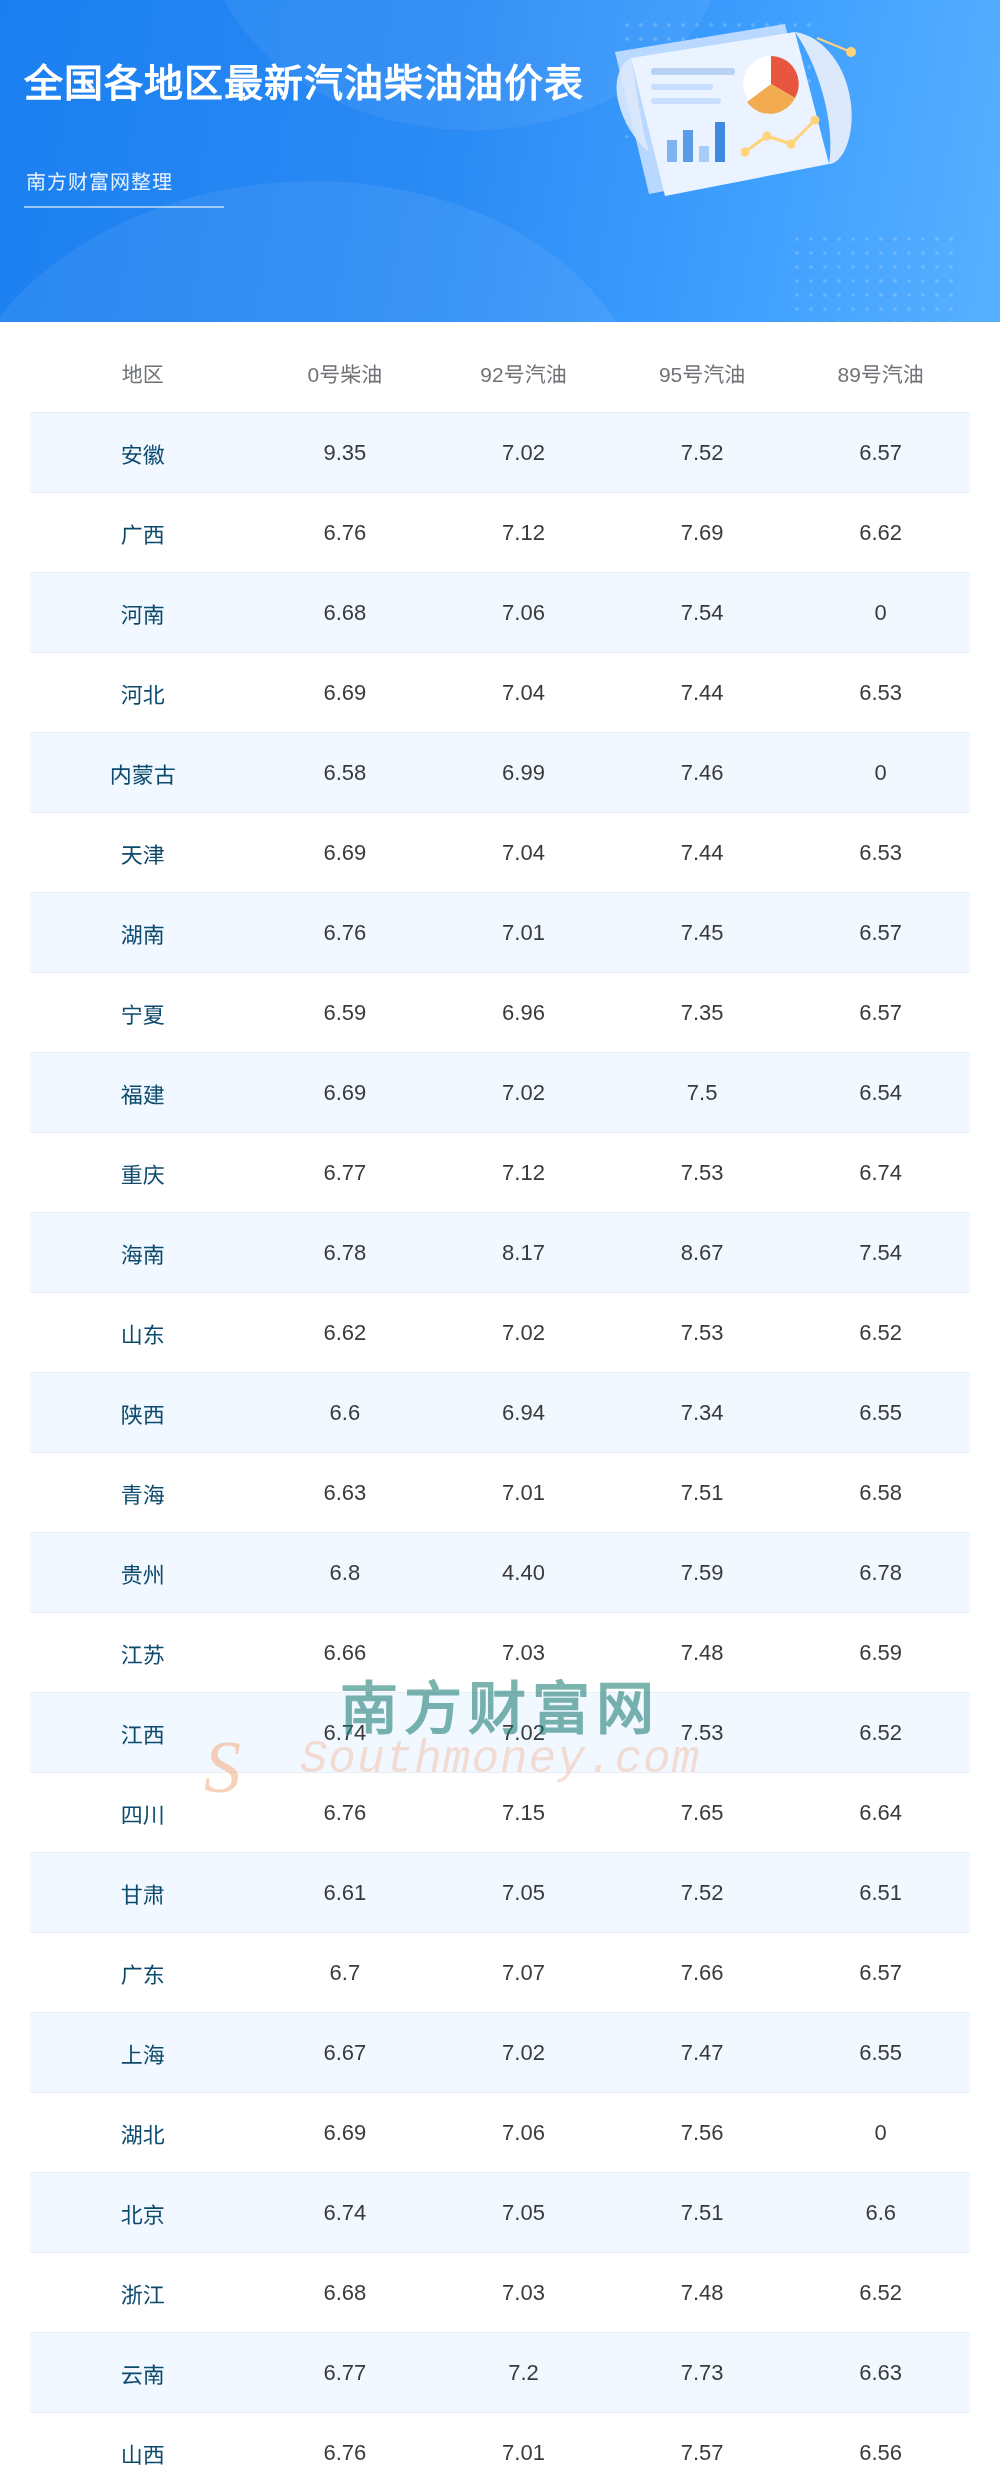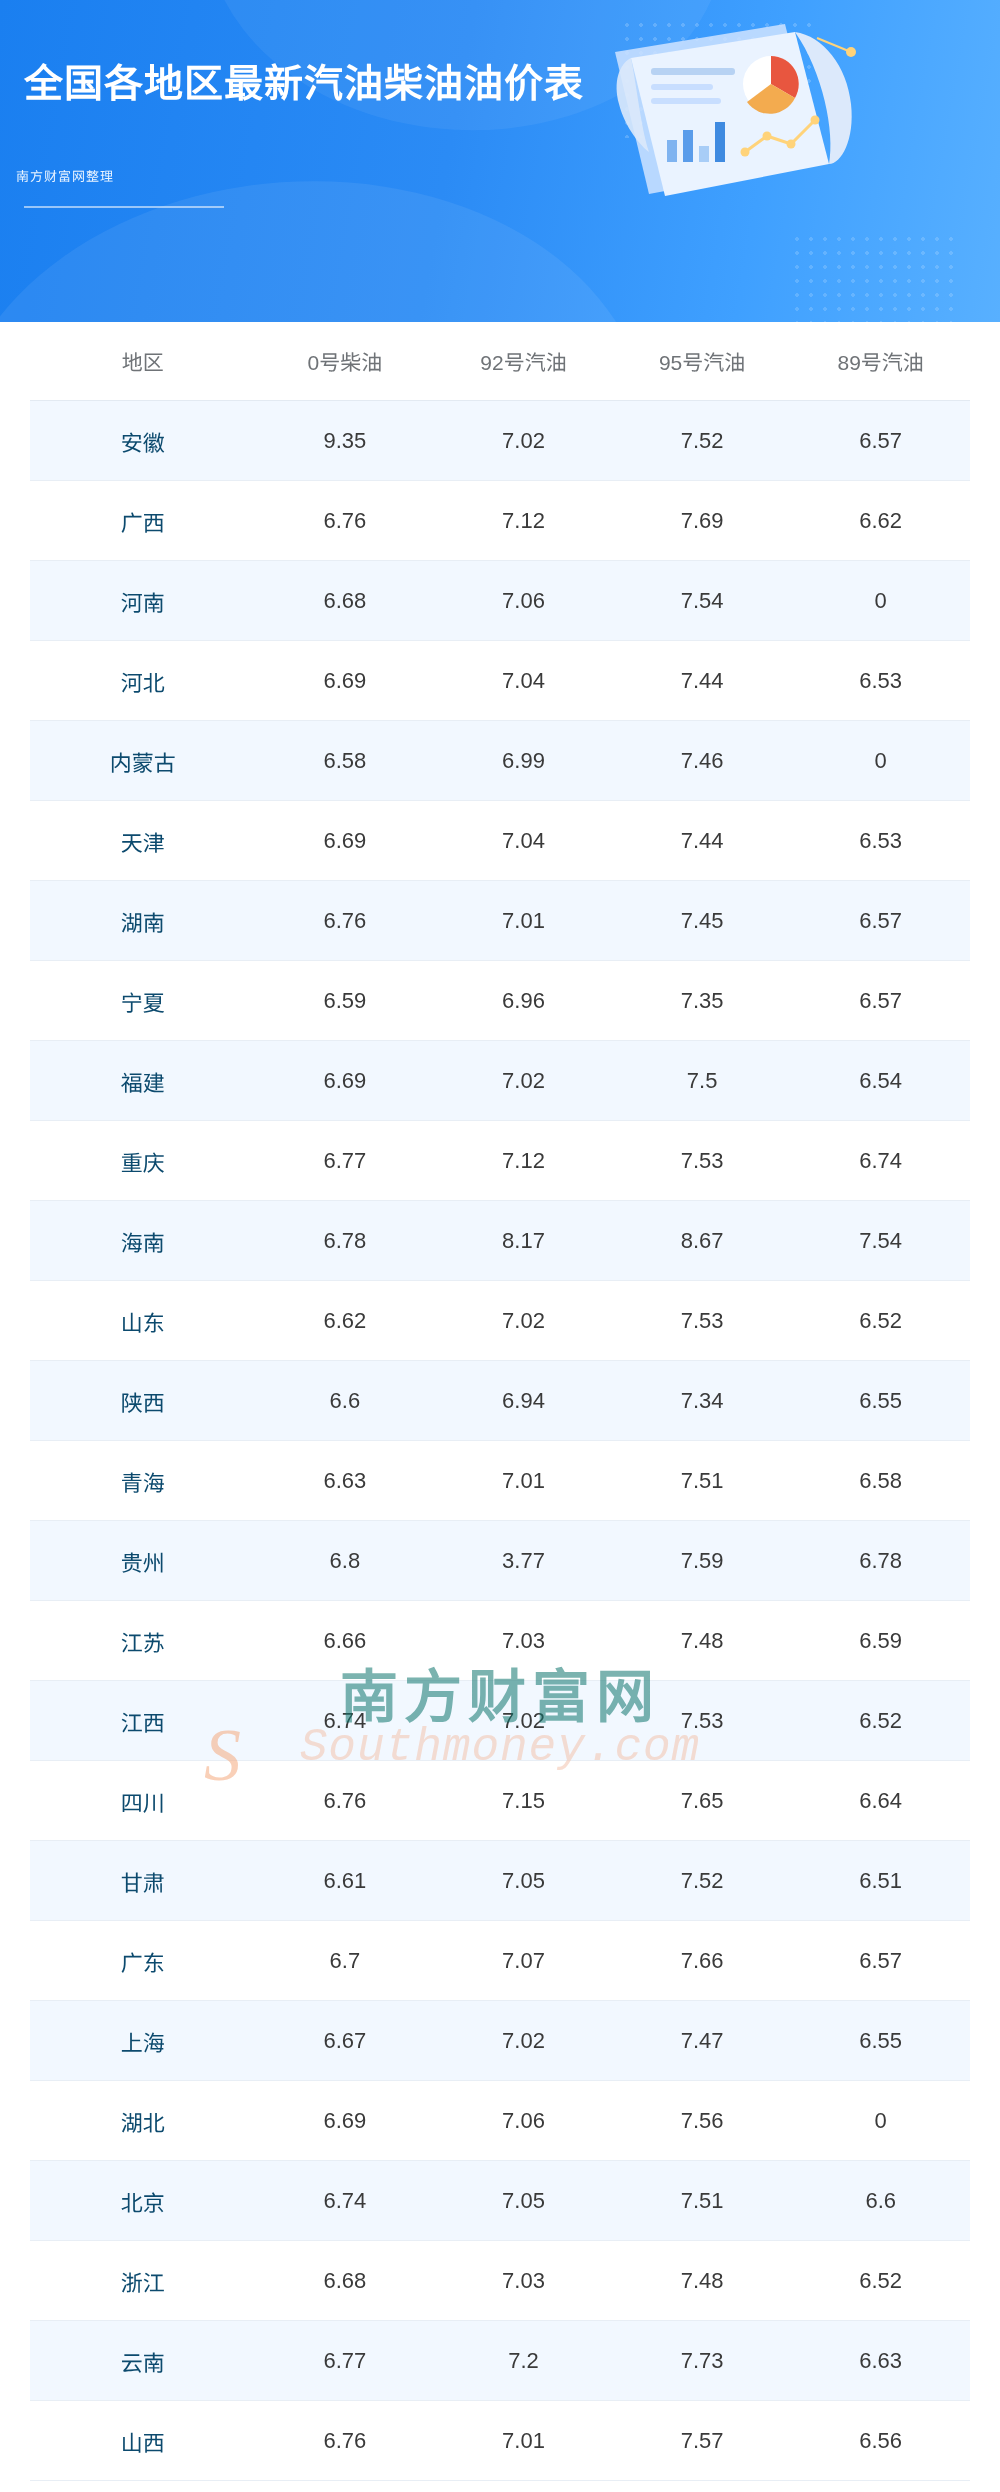--- a/index.html
+++ b/index.html
@@ -68,23 +68,23 @@
     left: 24px;
     top: 52px;
     font-size: 39px;
     font-weight: bold;
     color: #ffffff;
     letter-spacing: 1px;
     white-space: nowrap;
   }
   .banner-sub {
     position: absolute;
-    left: 16px;
+    left: 26px;
     top: 166px;
-    font-size: 13px;
+    font-size: 20px;
     color: #eaf4ff;
     letter-spacing: 1px;
   }
   .banner-underline {
     position: absolute;
     left: 24px;
     top: 206px;
     width: 200px;
     height: 2px;
     background: rgba(255,255,255,0.55);
@@ -102,21 +102,21 @@
   
   .table-wrap {
     width: 1000px;
     padding: 0;
     box-sizing: border-box;
     position: relative;
     z-index: 2;
   }
   table.price-table {
     width: 940px;
-    margin: 0 auto;
+    margin: 12px auto;
     border-collapse: collapse;
     table-layout: fixed;
   }
   table.price-table col.c0 { width: 24%; }
   table.price-table col.c1 { width: 19%; }
   table.price-table col.c2 { width: 19%; }
   table.price-table col.c3 { width: 19%; }
   table.price-table col.c4 { width: 19%; }
 
   table.price-table thead th {
@@ -354,21 +354,21 @@
         <tr>
           <td class="region">青海</td>
           <td>6.63</td>
           <td>7.01</td>
           <td>7.51</td>
           <td>6.58</td>
         </tr>
         <tr>
           <td class="region">贵州</td>
           <td>6.8</td>
-          <td>3.77</td>
+          <td>4.40</td>
           <td>7.59</td>
           <td>6.78</td>
         </tr>
         <tr>
           <td class="region">江苏</td>
           <td>6.66</td>
           <td>7.03</td>
           <td>7.48</td>
           <td>6.59</td>
         </tr>

